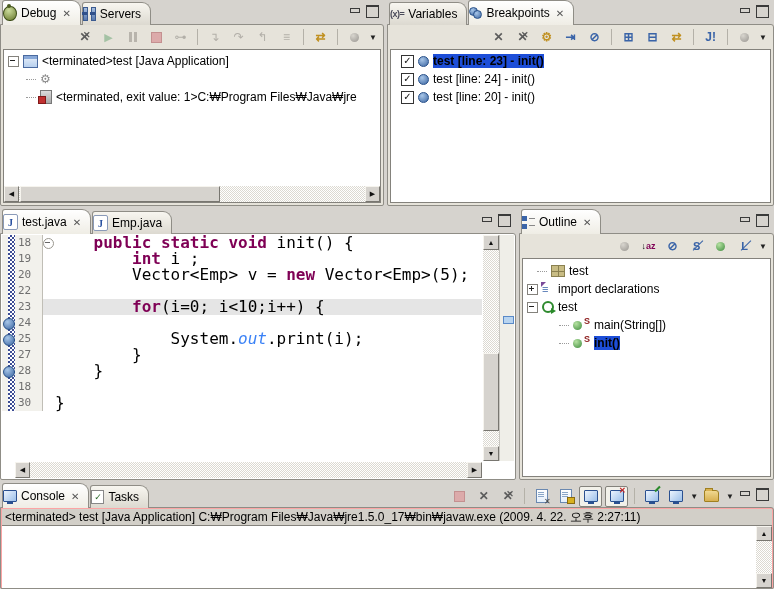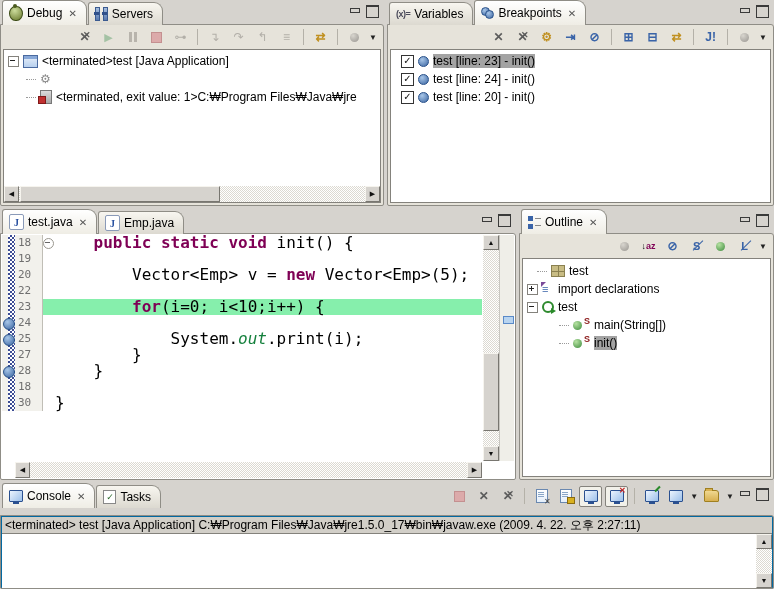--- a/index.html
+++ b/index.html
@@ -2,21 +2,21 @@
 <html><head>
 <meta charset="utf-8">
 <style>
   html,body{margin:0;padding:0;background:#d6d3ce;}
   .screen{position:relative;width:774px;height:589px;background:#d6d3ce;overflow:hidden;
           font-family:"Liberation Sans",sans-serif;font-size:12px;color:#000;}
 
   
   .panel{position:absolute;}
   .tabbar{position:absolute;left:2px;top:0;right:0;height:25px;display:flex;align-items:flex-end;z-index:3;}
-  .tab{display:flex;align-items:center;gap:4px;height:22px;padding:0 9px 0 6px;margin-right:1px;
+  .tab{display:flex;align-items:center;gap:4px;height:22px;padding:0 9px 0 0;margin-right:1px;
        background:linear-gradient(#f8f6f0,#dcd9d0);border:1px solid #8f8d86;border-bottom:none;
        border-radius:3px 9px 0 0;white-space:nowrap;position:relative;}
   .tab.active{background:linear-gradient(#ffffff,#efede5);height:24px;z-index:4;}
   .tlabel{font-size:12px;}
   .tclose{font-size:10px;color:#555;margin-left:2px;cursor:pointer;}
   .pbody{position:absolute;left:0;right:0;top:24px;bottom:0;border:1px solid #8f8d86;
          border-radius:0 3px 2px 2px;background:#e6e3da;z-index:2;}
   .ptool{height:24px;display:flex;align-items:center;justify-content:flex-end;gap:3px;padding:0 6px;}
   .pwhite{position:absolute;left:2px;right:2px;bottom:2px;border:1px solid #84827c;background:#fff;overflow:hidden;}
   .winbtns{position:absolute;right:5px;top:5px;display:flex;gap:6px;align-items:center;z-index:5;}
@@ -82,21 +82,21 @@
   .indent1{padding-left:22px;}
   .conn{width:10px;border-top:1px dotted #9a9a9a;flex:none;}
   .exp{width:9px;height:9px;border:1px solid #84827c;background:#fff;position:relative;flex:none;}
   .exp::before{content:"";position:absolute;left:1px;top:3px;width:5px;height:1px;background:#222;}
   .exp.plus::after{content:"";position:absolute;left:3px;top:1px;width:1px;height:5px;background:#222;}
   .japp{width:13px;height:11px;border:1px solid #4a6aa0;background:linear-gradient(#e8f0fa,#b8d0ee);position:relative;flex:none;}
   .japp::before{content:"";position:absolute;left:0;top:0;right:0;height:3px;background:#88a8d8;}
   .gear{color:#8a8a8a;font-size:12px;line-height:1;flex:none;}
   .proc{width:10px;height:12px;background:linear-gradient(#dcdcdc,#a8a8a8);border:1px solid #787878;position:relative;flex:none;}
   .proc::after{content:"";position:absolute;left:-3px;bottom:-1px;width:6px;height:6px;background:#c03030;border:1px solid #801818;}
-  .sel-label{background:#a3a3a3;}
+  .sel-label{background:#1d4ed8;font-weight:bold;}
   .cb{width:11px;height:11px;border:1px solid #333;background:#fff;display:flex;align-items:center;justify-content:center;flex:none;}
   .cb span{font-size:10px;line-height:1;color:#111;}
   .bpdot{width:9px;height:9px;border-radius:50%;background:radial-gradient(circle at 35% 30%,#a8c6e8,#3c66a2);border:1px solid #28518a;flex:none;}
 
   
   .pkg{width:12px;height:10px;background:#c8bc84;border:1px solid #8a8050;flex:none;
        background-image:linear-gradient(#8a8050,#8a8050),linear-gradient(#8a8050,#8a8050);
        background-size:1px 100%,100% 1px;background-position:6px 0,0 5px;background-repeat:no-repeat;}
   .imp{position:relative;width:12px;height:12px;flex:none;color:#3a64a8;font-size:11px;line-height:12px;font-weight:bold;}
   .imp::after{content:"";position:absolute;left:-1px;top:-1px;width:5px;height:5px;background:#7a4a9a;clip-path:polygon(0 0,100% 0,0 100%);}
@@ -107,23 +107,23 @@
 
   
   .edbody{background:#fff;}
   .codeview{position:absolute;left:1px;top:1px;right:33px;bottom:18px;overflow:hidden;background:#fff;}
   .cl{display:flex;height:16px;align-items:center;}
   .annsp{width:14px;align-self:stretch;background:#f2f1ec;flex:none;}
   .num{width:24px;align-self:stretch;background:#f2f1ec;border-right:1px solid #c0beb6;color:#6f6f6f;
        font-family:"DejaVu Sans Mono",monospace;font-size:11px;line-height:16px;padding-left:2px;flex:none;}
   .fold{width:12px;align-self:stretch;flex:none;}
   .ct{flex:1;font-family:"DejaVu Sans Mono",monospace;font-size:16px;white-space:pre;line-height:16px;}
-  .cl.current .ct,.cl.current .fold{background:#86efac;}
+  .cl.current .ct,.cl.current .fold{background:#e5e5e5;}
   .kw{color:#7f0055;font-weight:bold;}
-  .field{color:#15803d;font-style:italic;}
+  .field{color:#3b82f6;font-style:italic;}
   .range-strip{position:absolute;left:6px;top:0;width:7px;height:176px;
        background:repeating-conic-gradient(#3c4c94 0% 25%,#ffffff 0% 50%);background-size:4px 4px;}
   .edbp{position:absolute;left:1px;width:10px;height:10px;border-radius:50%;
        background:radial-gradient(circle at 35% 30%,#a8c6e8,#3c66a2);border:1px solid #28518a;}
   .foldm{position:absolute;left:41px;top:3px;width:9px;height:9px;border:1px solid #9a9890;border-radius:50%;background:#fff;}
   .foldm::after{content:"";position:absolute;left:1px;top:3px;width:5px;height:1px;background:#666;}
 
   
   .sb-track{background:repeating-conic-gradient(#ffffff 0% 25%,#dcd9d1 0% 50%);background-size:2px 2px;}
   .sb-btn{background:#d6d3ce;border:1px solid;border-color:#f6f4ee #787670 #787670 #f6f4ee;
@@ -341,20 +341,21 @@
         <div class="cl">
             <span class="annsp"></span>
             <span class="num">18</span>
             <span class="fold"></span>
             <span class="ct"><span>    </span><span class="kw">public static void</span><span> init() {</span></span>
           </div>
         <div class="cl">
             <span class="annsp"></span>
             <span class="num">19</span>
             <span class="fold"></span>
+            <span class="ct"><span>        </span><span class="kw">int</span><span> i ;</span></span>
           </div>
         <div class="cl">
             <span class="annsp"></span>
             <span class="num">20</span>
             <span class="fold"></span>
             <span class="ct"><span>        Vector&lt;Emp&gt; v = </span><span class="kw">new</span><span> Vector&lt;Emp&gt;(5);</span></span>
           </div>
         <div class="cl">
             <span class="annsp"></span>
             <span class="num">22</span>
@@ -543,21 +544,21 @@
         <span class="ti">
             <span class="folder"></span>
           </span>
         <span class="dd">▼</span>
       </div>
     </div>
     <div class="winbtns">
       <span class="wmin"></span>
       <span class="wmax"></span>
     </div>
-    <div class="pbody" style="background:#0369a1;margin-top:8px;">
+    <div class="pbody" style="background:#fca5a5;">
       <div class="cstat">
         <span>&lt;terminated&gt; test [Java Application] C:₩Program Files₩Java₩jre1.5.0_17₩bin₩javaw.exe (2009. 4. 22. 오후 2:27:11)</span>
       </div>
       <div class="cout">
         <div class="vsb sb-track" style="right:0;top:0;bottom:0;">
           <span class="sb-btn" style="top:0;">▲</span>
           <span class="sb-btn" style="bottom:0;">▼</span>
         </div>
       </div>
     </div>

